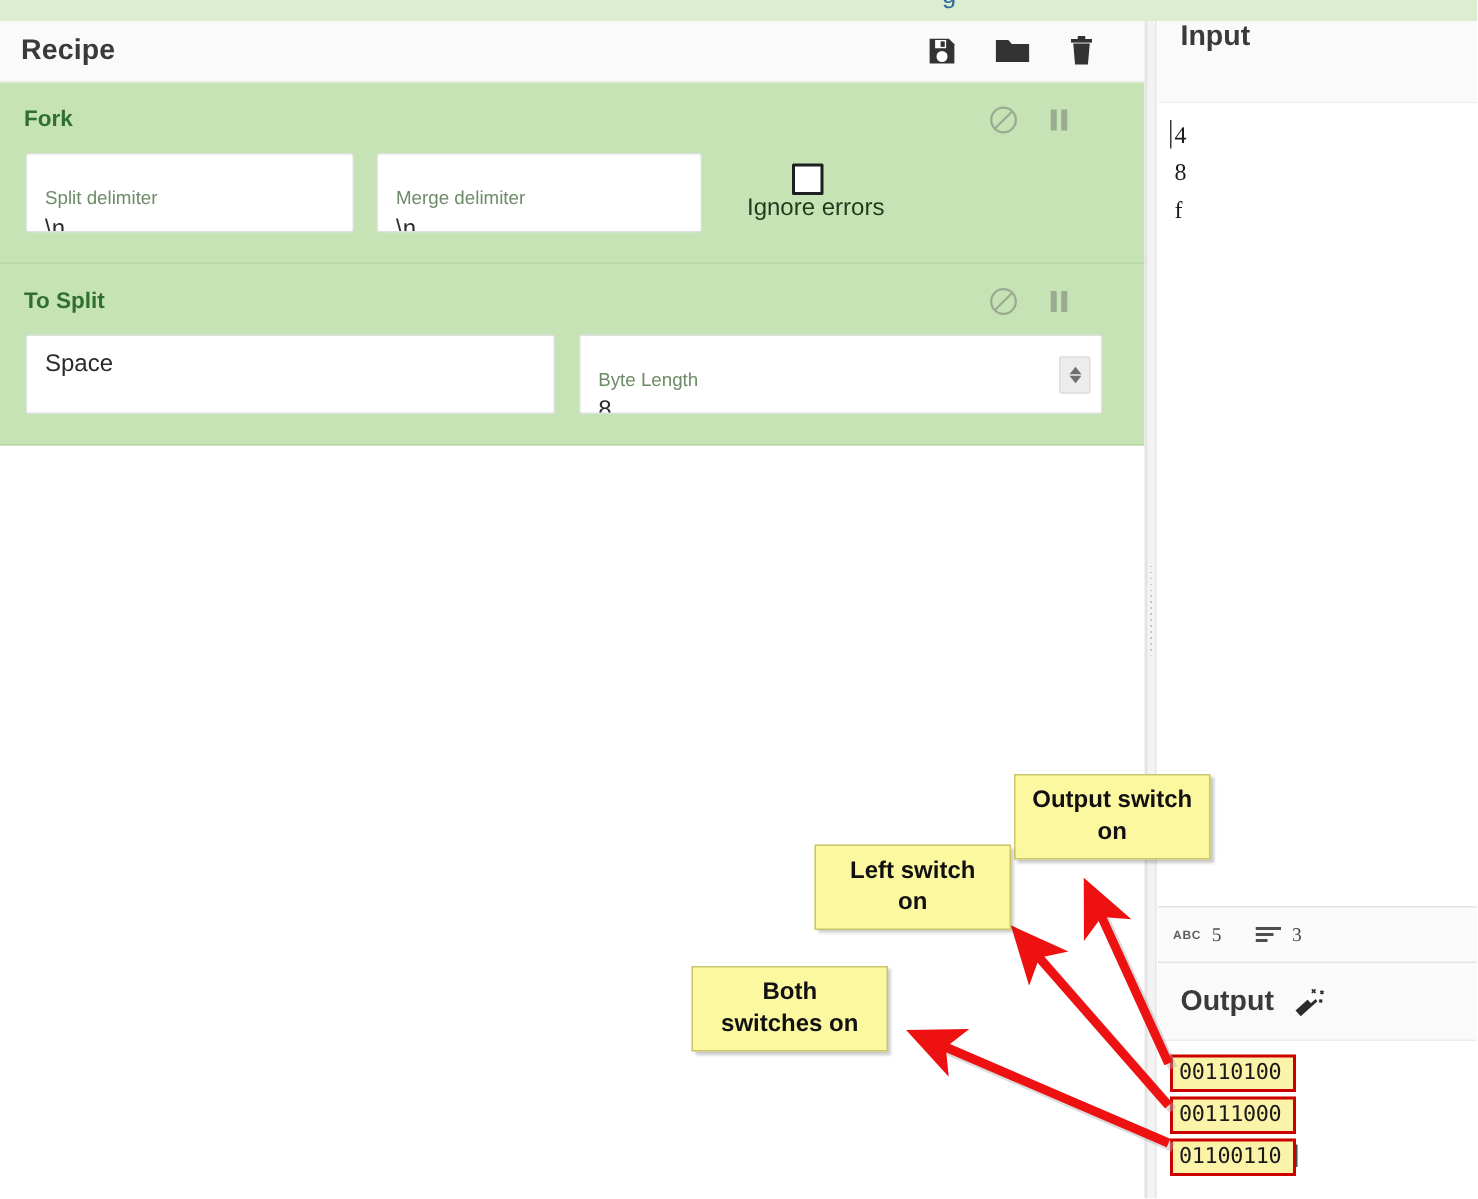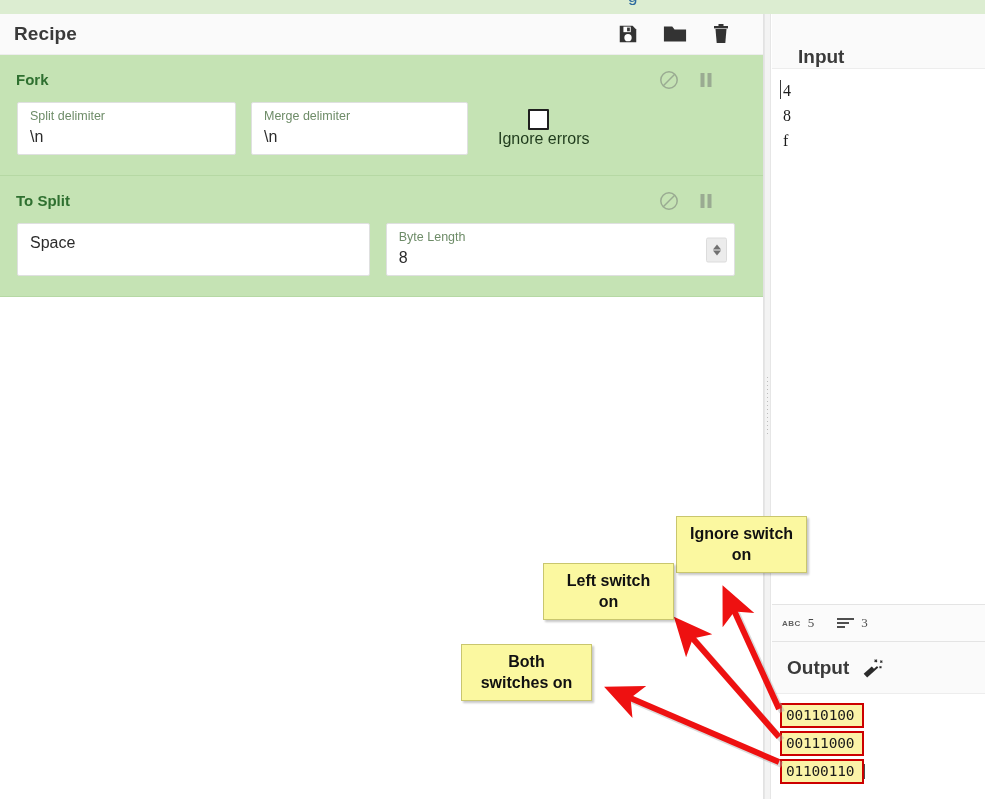--- a/index.html
+++ b/index.html
@@ -111,20 +111,21 @@
     height: 53px;
     padding: 6px 10px 0 12px;
     overflow: hidden;
   }
   .field-label {
     font-size: 12.5px;
     color: #6e8c68;
     line-height: 15px;
     white-space: nowrap;
     overflow: hidden;
+    margin-top: 16px;
   }
   .field-value {
     font-size: 16px;
     color: #2b2b2b;
     line-height: 24px;
     margin-top: 1px;
     white-space: nowrap;
   }
 
   
@@ -211,22 +212,22 @@
     width: 213px; height: 785px;
     background: #ffffff;
     overflow: hidden;
   }
 
   .io-title-bar {
     height: 55px;
     background: #fafafa;
     border-bottom: 1px solid #ededed;
     display: flex;
-    align-items: flex-end;
-    padding-left: 26px;
+    align-items: flex-start;
+    padding-left: 15px;
   }
   .io-title {
     font-size: 19px;
     font-weight: bold;
     color: #3a3a3a;
   }
   .wand-icon { margin-left: 12px; line-height: 0; cursor: pointer; }
 
   .input-area {
     position: relative;
@@ -537,21 +538,21 @@
         <line x1="782" y1="765" x2="617" y2="694"></line>
       </g>
 
       <g stroke="#ee1111" stroke-width="6" fill="none" marker-end="url(#ah)" stroke-linecap="butt">
         <line x1="779" y1="709" x2="727" y2="595"></line>
         <line x1="779" y1="737" x2="681" y2="625"></line>
         <line x1="779" y1="762" x2="614" y2="691"></line>
       </g>
     </svg>
 
-    <div class="anno-box anno-right">Ignore switch
+    <div class="anno-box anno-right">Output switch
 on</div>
     <div class="anno-box anno-left">Left switch
 on</div>
     <div class="anno-box anno-both">Both
 switches on</div>
   </div>
 
 </div>
 
 </body></html>

